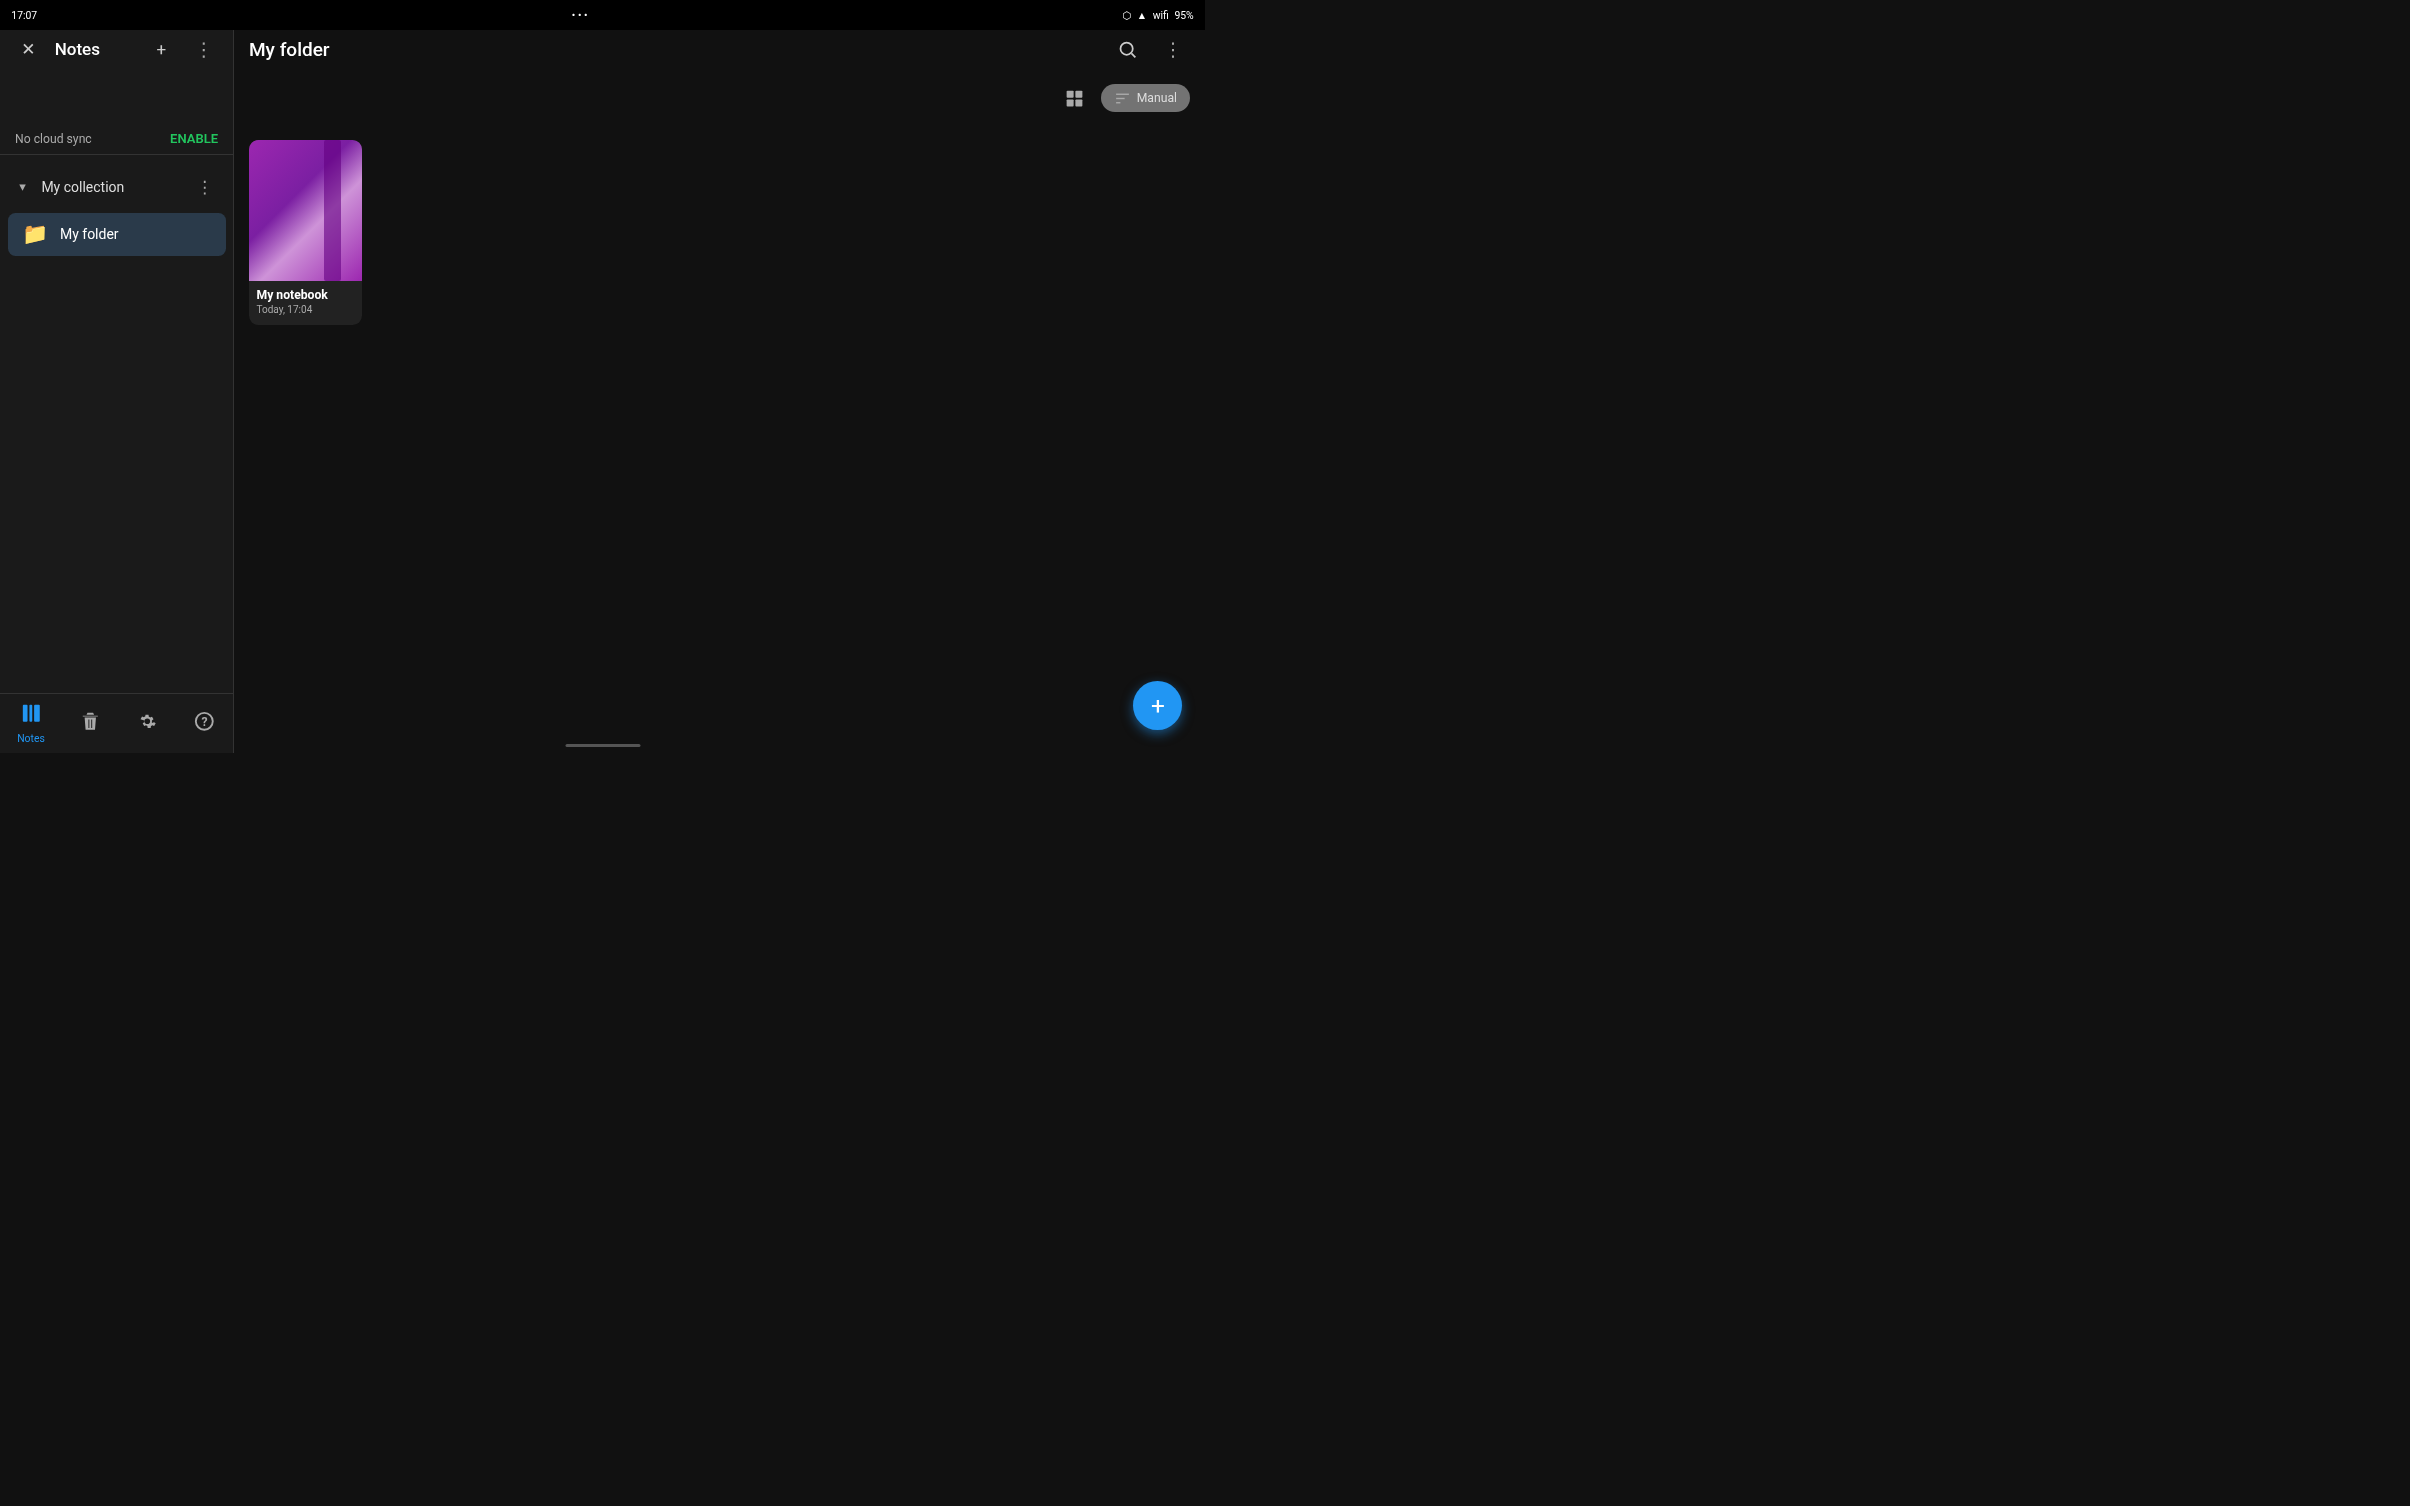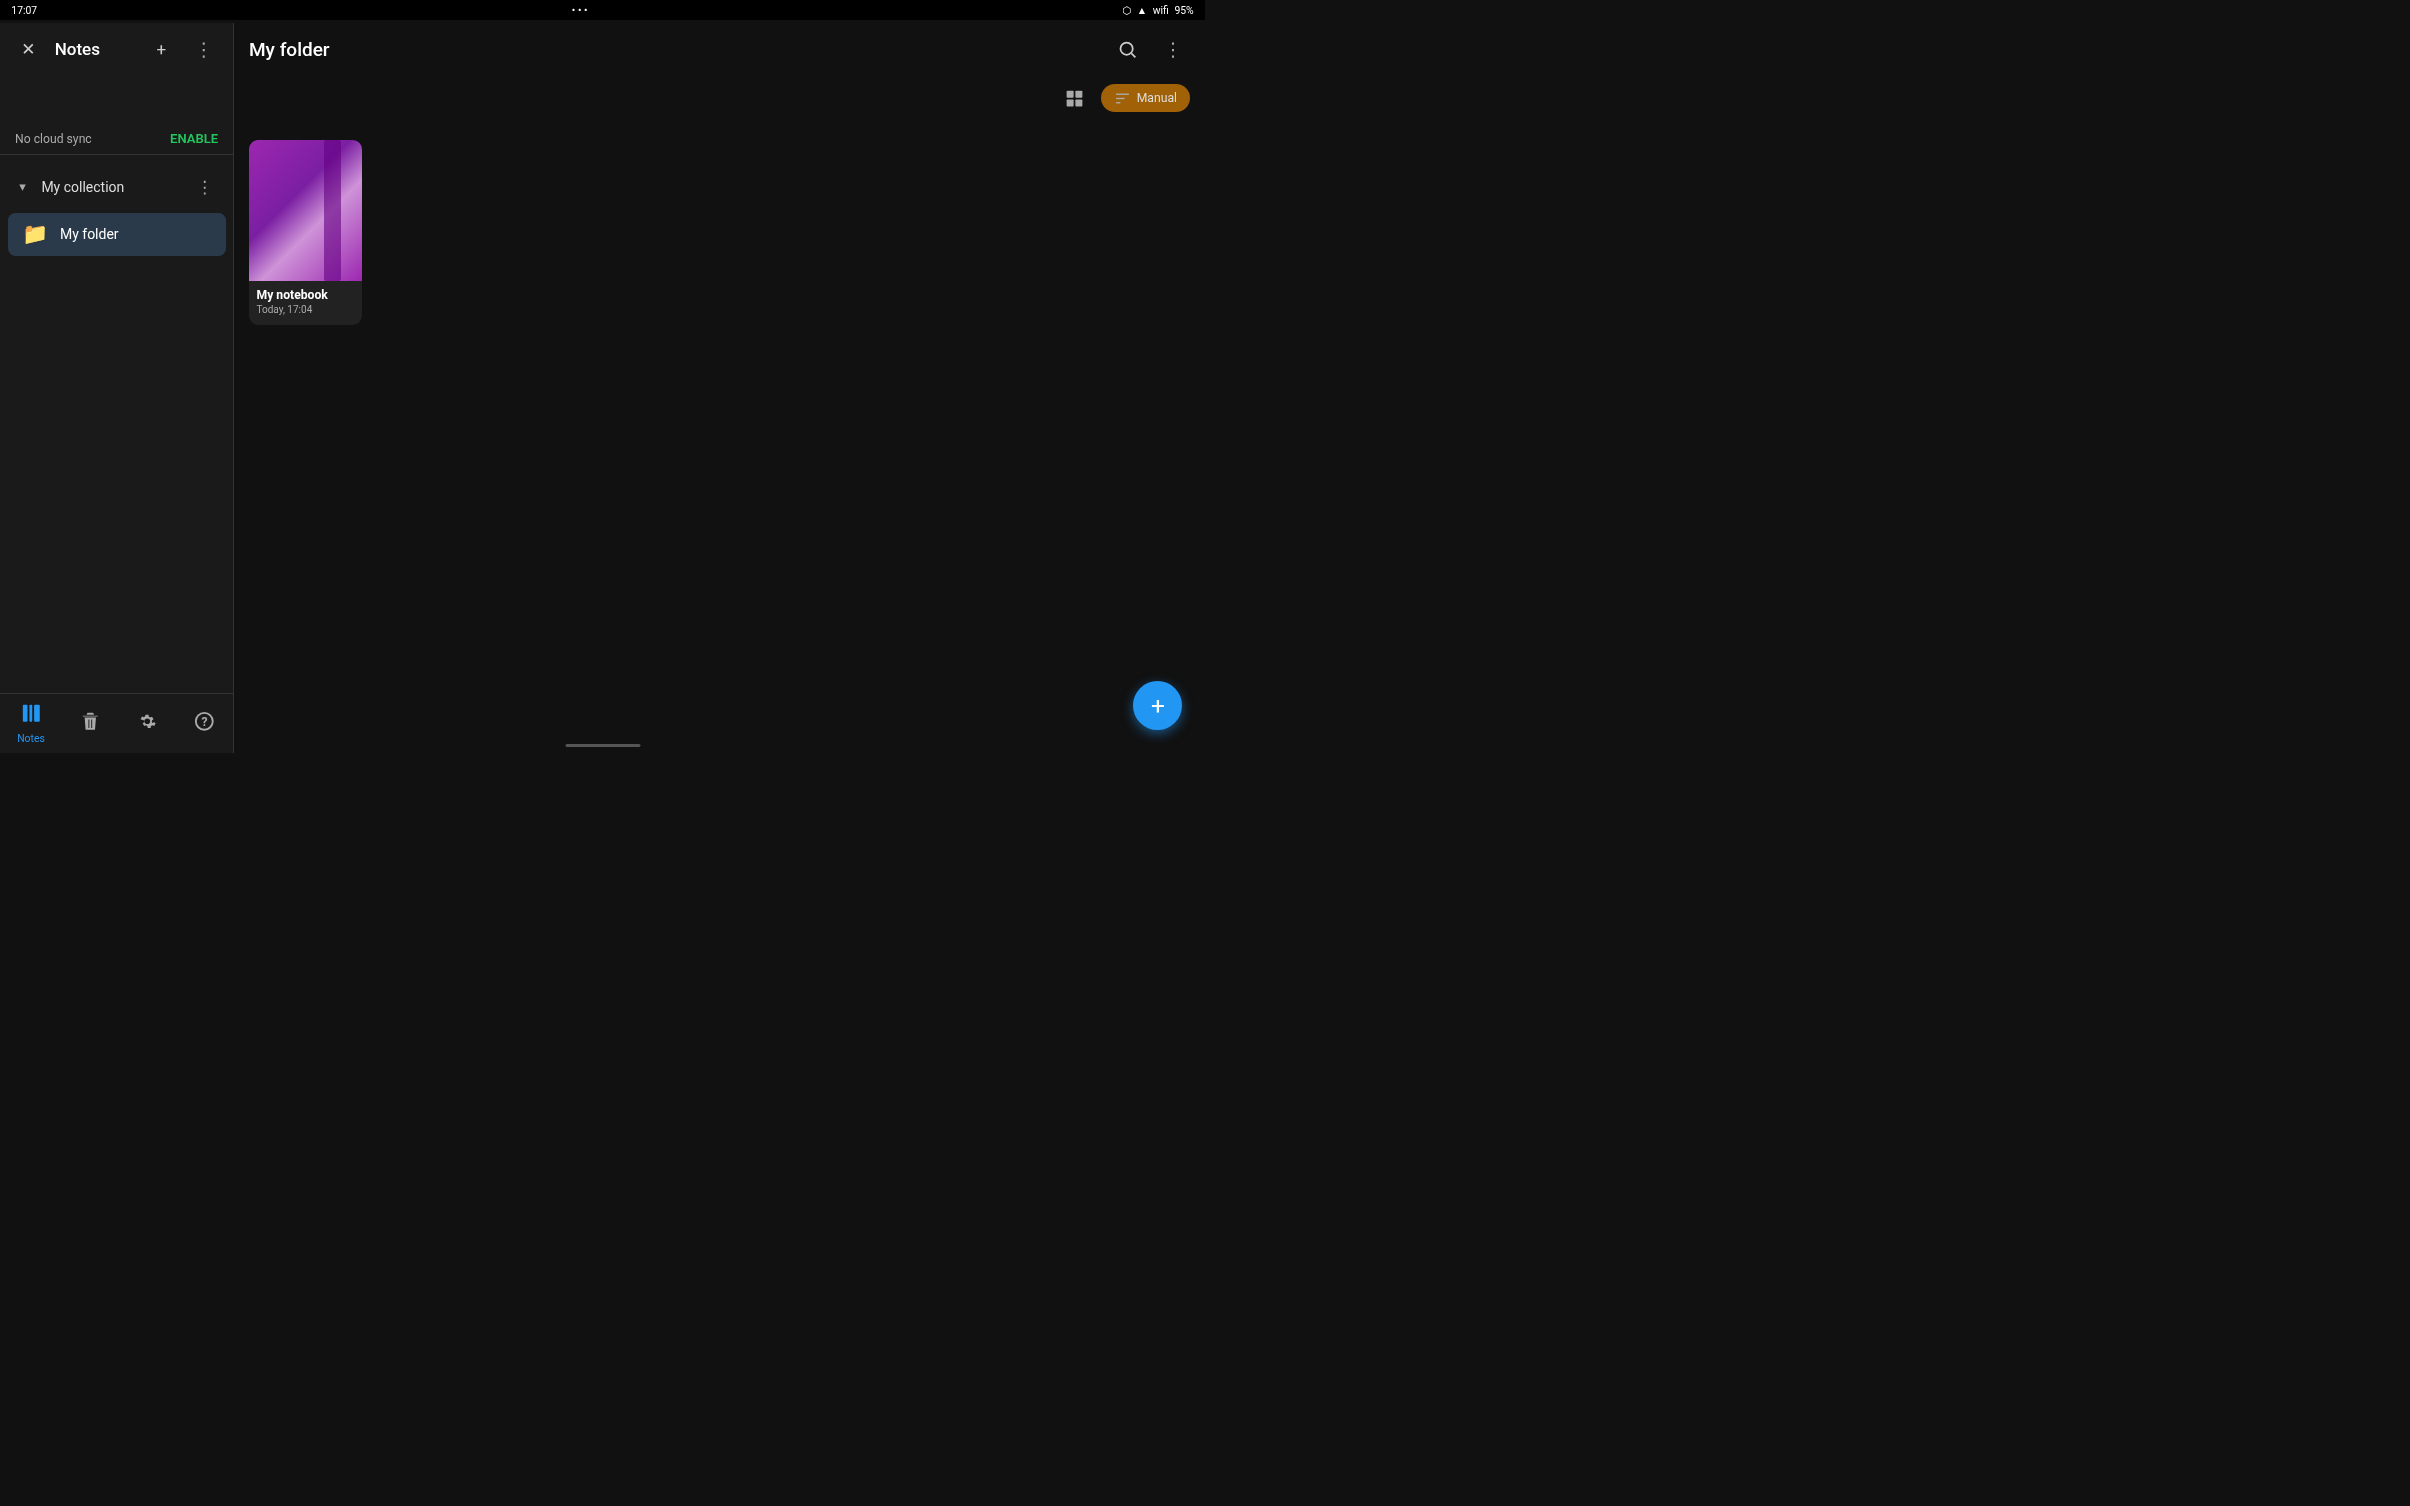--- a/index.html
+++ b/index.html
@@ -10,21 +10,21 @@
       font-family: 'Roboto', sans-serif;
       color: #fff;
       overflow: hidden;
       position: relative;
     }
 
     
     .status-bar {
       position: absolute;
       top: 0; left: 0; right: 0;
-      height: 20px;
+      height: 30px;
       background: #000;
       display: flex;
       align-items: center;
       justify-content: space-between;
       padding: 0 11.3px;
       font-size: 10.4px;
       color: #fff;
       z-index: 100;
     }
     .status-bar-right {
@@ -199,21 +199,21 @@
       cursor: pointer;
       color: #aaa;
       font-size: 19px;
       border-radius: 3.8px;
     }
 
     .sort-btn {
       display: flex;
       align-items: center;
       gap: 5.6px;
-      background: #a16207;
+      background: #737373;
       border-radius: 19px;
       padding: 5.6px 13px;
       cursor: pointer;
       color: #ddd;
       font-size: 12.2px;
     }
 
     .right-content {
       flex: 1;
       padding: 15px;

